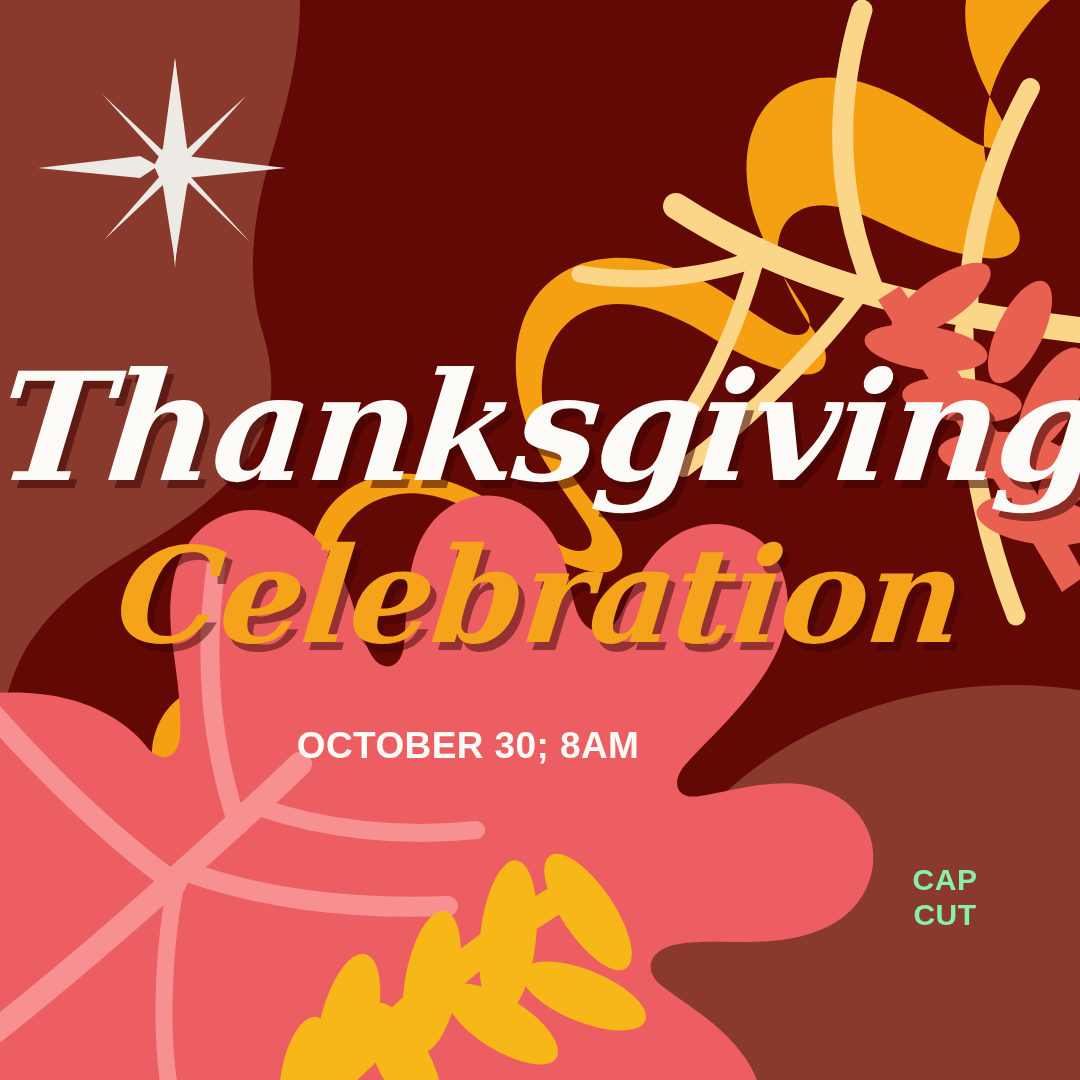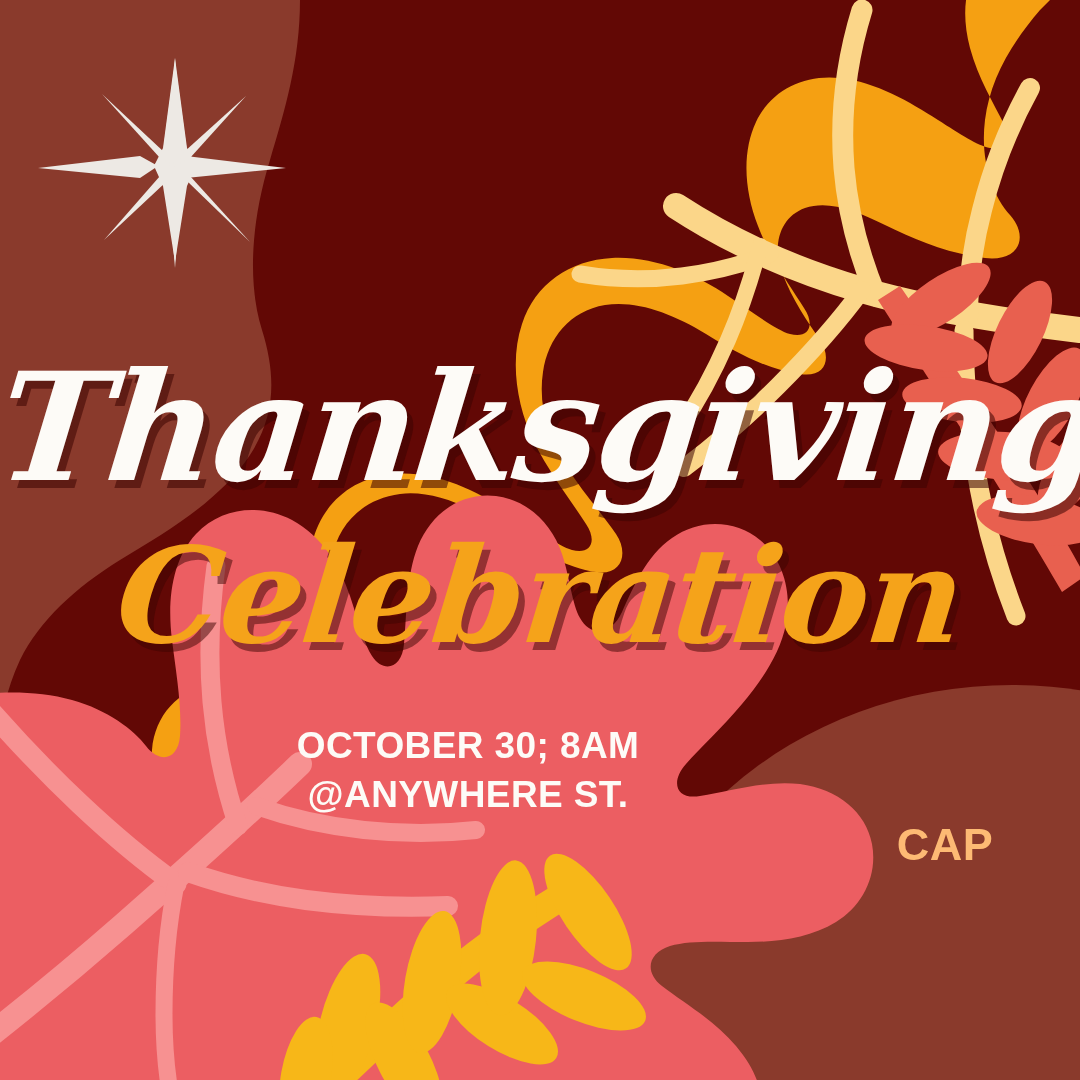--- a/index.html
+++ b/index.html
@@ -75,27 +75,27 @@
     font-weight: bold;
     font-size: 37px;
     line-height: 1.32;
     letter-spacing: 0.4px;
   }
   #details div { white-space: nowrap; }
 
   #watermark {
     position: absolute;
     left: 840px;
-    top: 818px;
+    top: 862px;
     width: 210px;
     text-align: center;
-    color: #fdba74;
+    color: #86efac;
     font-family: "Liberation Sans", sans-serif;
     font-weight: bold;
-    font-size: 45px;
+    font-size: 30px;
     line-height: 1.18;
     letter-spacing: 0.5px;
   }
 </style>
 </head>
 <body>
 
 <div id="poster">
 
   <div class="layer">
@@ -229,20 +229,20 @@
         <path d="M102,94 L164,152 L175,166 L160,158 Z"></path>
       </g>
     </svg>
   </div>
 
   <div id="text-stack">
     <div id="title-line-1">Thanksgiving</div>
     <div id="title-line-2">Celebration</div>
     <div id="details">
       <div>OCTOBER 30; 8AM</div>
-      <div>@ANYWHERE ST.</div>
     </div>
     <div id="watermark">
       <div>CAP</div>
+      <div>CUT</div>
     </div>
   </div>
 
 </div>
 
 </body></html>

